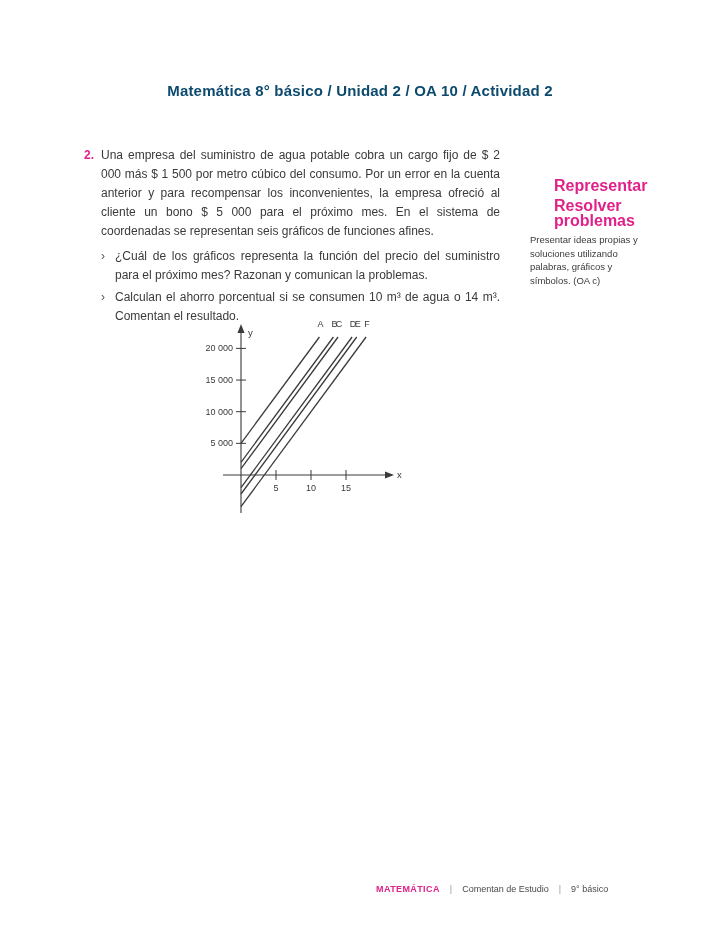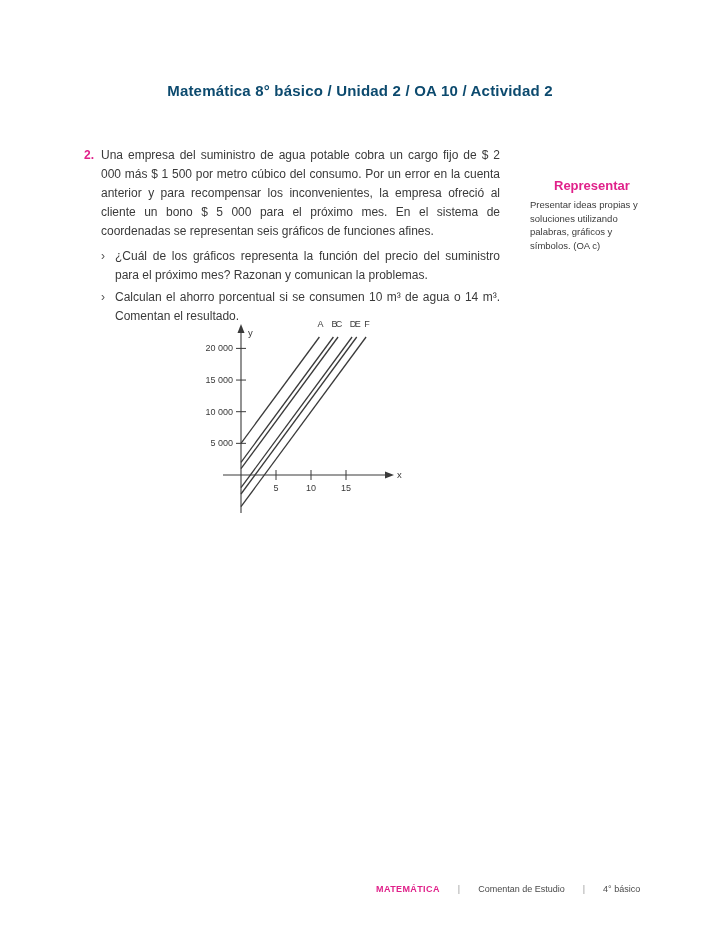--- a/index.html
+++ b/index.html
@@ -14,24 +14,24 @@
   .content{position:absolute;left:84px;top:146px;width:416px;}
   .item{display:flex;}
   .item-number{width:17px;flex:0 0 17px;color:#e0218a;font-weight:700;font-size:12px;line-height:19px;}
   .item-body{flex:1;}
   .para{font-size:12px;line-height:19px;text-align:justify;margin:0 0 6px 0;}
   .bullet{display:flex;margin-bottom:3px;}
   .bullet-marker{width:14px;flex:0 0 14px;font-size:12px;line-height:19px;color:#555;}
   .bullet-text{flex:1;font-size:12px;line-height:19px;text-align:justify;}
   .chart-wrap{position:absolute;left:186px;top:316px;width:220px;height:210px;}
   .sidebar{position:absolute;left:530px;top:178px;width:120px;}
-  .sb-heading{color:#e0218a;font-size:13px;font-weight:700;line-height:15px;margin:0 0 5px 0;padding-left:24px;}
+  .sb-heading{color:#e0218a;font-size:16px;font-weight:700;line-height:15px;margin:0 0 5px 0;padding-left:24px;}
   .sb-body{font-size:9.5px;line-height:13.5px;margin:0 0 13px 0;color:#3a3a3a;}
   .footer{
-    position:absolute;left:376px;top:884px;display:flex;align-items:center;gap:18px;
+    position:absolute;left:376px;top:884px;display:flex;align-items:center;gap:10px;
     font-size:9px;color:#4a4a4a;
   }
   .footer .brand{color:#e0218a;font-weight:700;letter-spacing:.4px;}
   .footer .pipe{color:#999;}
   svg text{font-family:"Liberation Sans",sans-serif;fill:#3a3a3a;}
 </style>
 </head>
 <body>
 
 <div class="page">
@@ -90,25 +90,26 @@
         <line x1="55" y1="190.65" x2="180.06666666666666" y2="21.006" stroke="#3a3a3a" stroke-width="1.3"></line>
         <text x="181.06666666666666" y="11" font-size="9" text-anchor="middle">F</text>
       </svg>
   </div>
 
   <div class="sidebar">
     <div>
       <p class="sb-heading">Representar</p>
     </div>
     <div>
+      <p class="sb-heading">Resolver problemas</p>
       <p class="sb-body">Presentar ideas propias y soluciones utilizando palabras, gráficos y símbolos. (OA c)</p>
     </div>
   </div>
 
   <div class="footer">
     <span class="brand">MATEMÁTICA</span>
     <span class="pipe">|</span>
     <span>Comentan de Estudio</span>
     <span class="pipe">|</span>
-    <span>4° básico</span>
+    <span>9° básico</span>
   </div>
 
 </div>
 
 </body></html>

